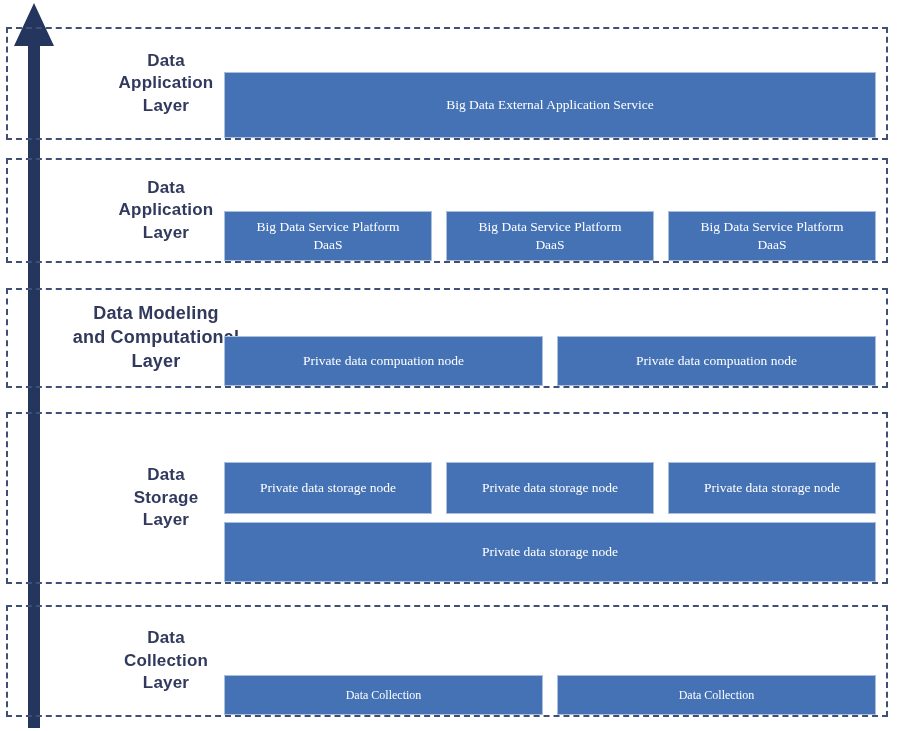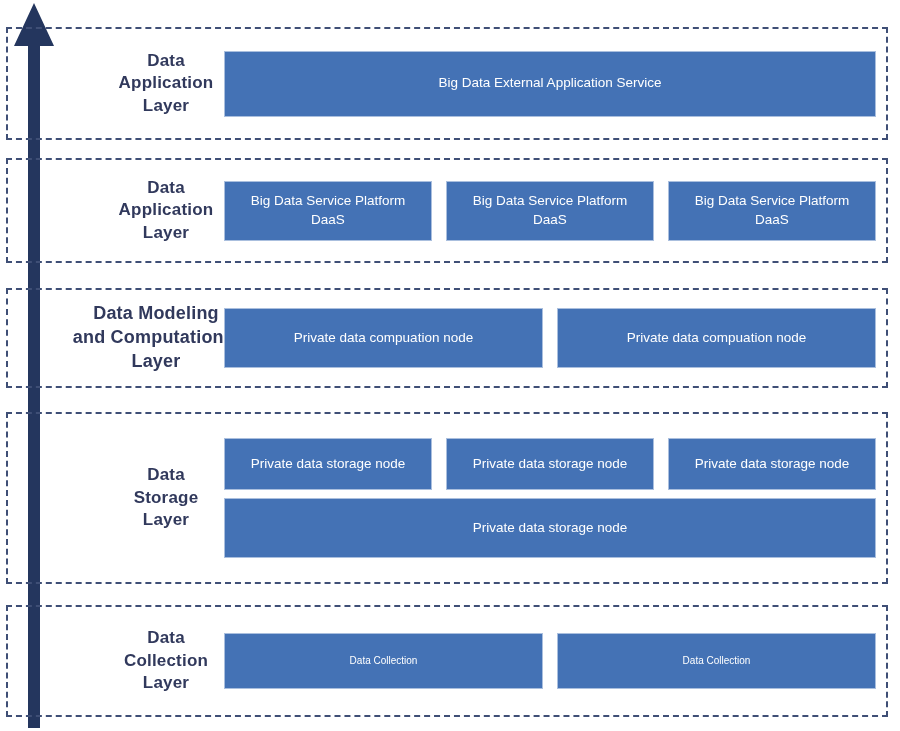--- a/index.html
+++ b/index.html
@@ -61,22 +61,23 @@
   }
 
   .nodes {
     position: absolute;
     left: 216px;
     right: 10px;
     top: 0;
     bottom: 0;
     display: flex;
     flex-direction: column;
-    justify-content: center;
+    justify-content: flex-end;
     gap: 8px;
+    font-family: Liberation Serif, serif;
   }
 
   .node-row {
     display: flex;
     flex-direction: row;
     gap: 14px;
   }
 
   .node {
     background: #4472b5;
@@ -88,24 +89,24 @@
     align-items: center;
     justify-content: center;
     box-sizing: border-box;
     padding: 4px 6px;
     flex: 1 1 0;
     white-space: pre-line;
     box-shadow: 0 0 0 1px rgba(255,255,255,0.55) inset;
   }
 
   .node.tall    { height: 66px; }
-  .node.medium  { height: 60px; }
+  .node.medium  { height: 50px; }
   .node.short   { height: 52px; }
   .node.wide-bar{ height: 60px; }
-  .node.collect { height: 56px; font-size: 10px; }
+  .node.collect { height: 40px; font-size: 12px; }
 
   
   #layer-0 { top: 27px;  height: 113px; }
   #layer-1 { top: 158px; height: 105px; }
   #layer-2 { top: 288px; height: 100px; }
   #layer-3 { top: 412px; height: 172px; }
   #layer-4 { top: 605px; height: 112px; }
 </style>
 </head>
 <body>

